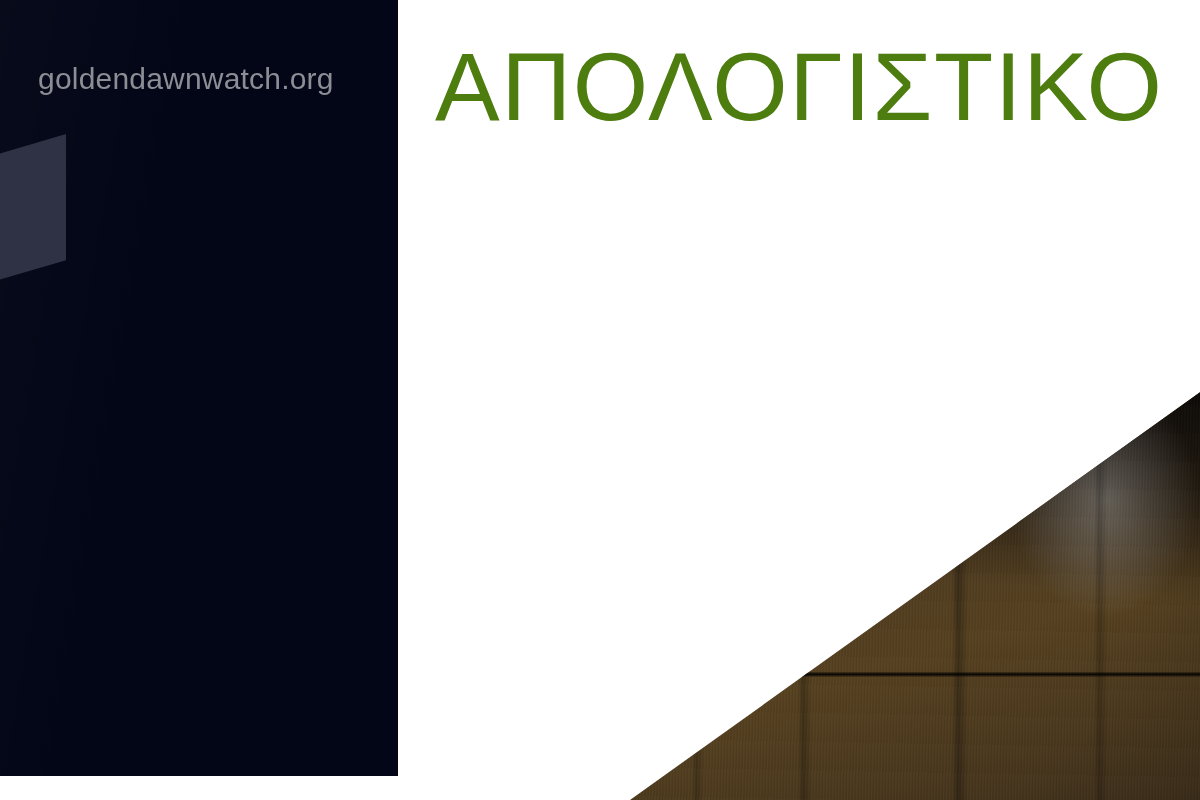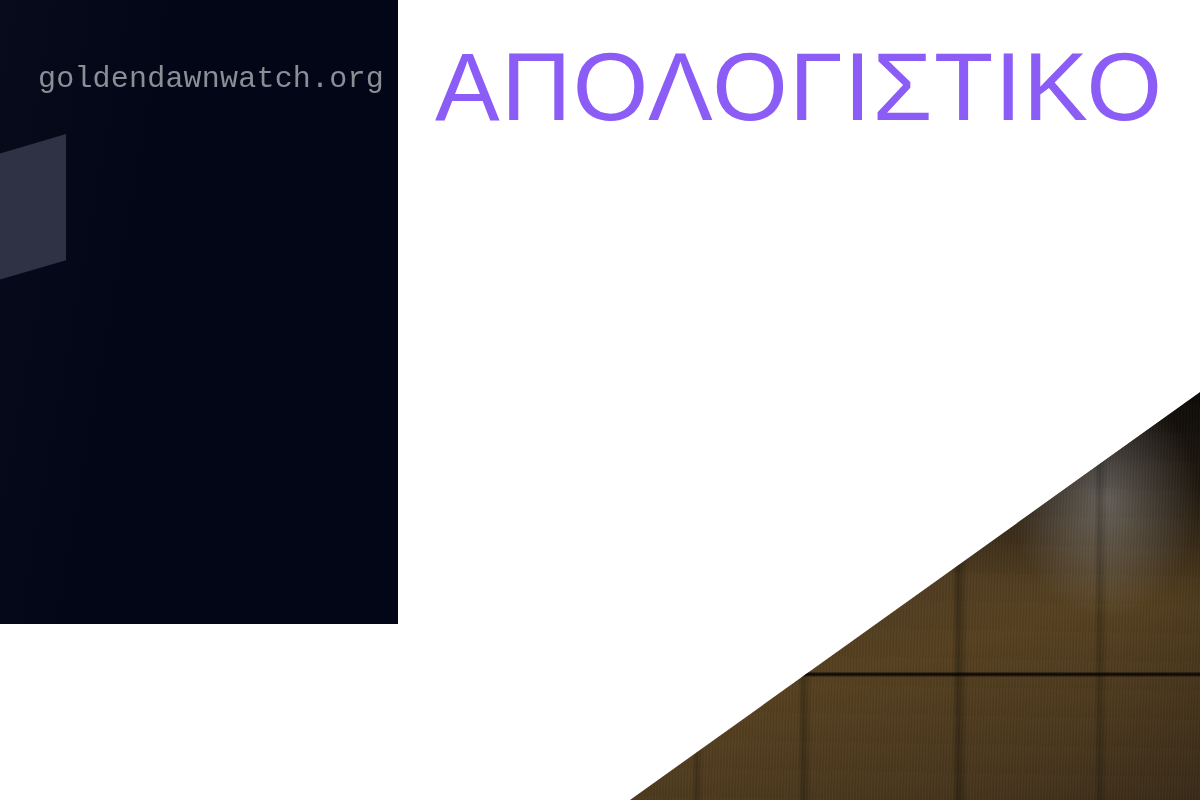--- a/index.html
+++ b/index.html
@@ -16,24 +16,23 @@
     position:relative;
     width:1200px; height:800px;
     background:#ffffff;
     overflow:hidden;
   }
 
   
   .left-panel {
     position:absolute;
     left:0; top:0;
-    width:398px; height:624px;
+    width:398px; height:776px;
     background:#020616;
     overflow:hidden;
-    font-family:Liberation Mono, monospace;
   }
 
   
   .left-panel::after {
     content:"";
     position:absolute; inset:0;
     background:linear-gradient(100deg, rgba(255,255,255,0.018) 0%, rgba(255,255,255,0) 38%, rgba(255,255,255,0) 100%);
     pointer-events:none;
   }
 
@@ -70,21 +69,21 @@
     position:absolute;
     left:37px; top:40px;
     width:760px;
   }
 
   .cover-title {
     font-size:97px;
     line-height:93px;
     font-weight:300;
     letter-spacing:1.5px;
-    color:#8b5cf6;
+    color:#4d7c0f;
     white-space:nowrap;
   }
   .cover-title .t-line { display:block; }
 
   .cover-subtitle {
     margin-top:23px;
     font-size:30px;
     line-height:41px;
     font-weight:300;
     letter-spacing:0.1px;

